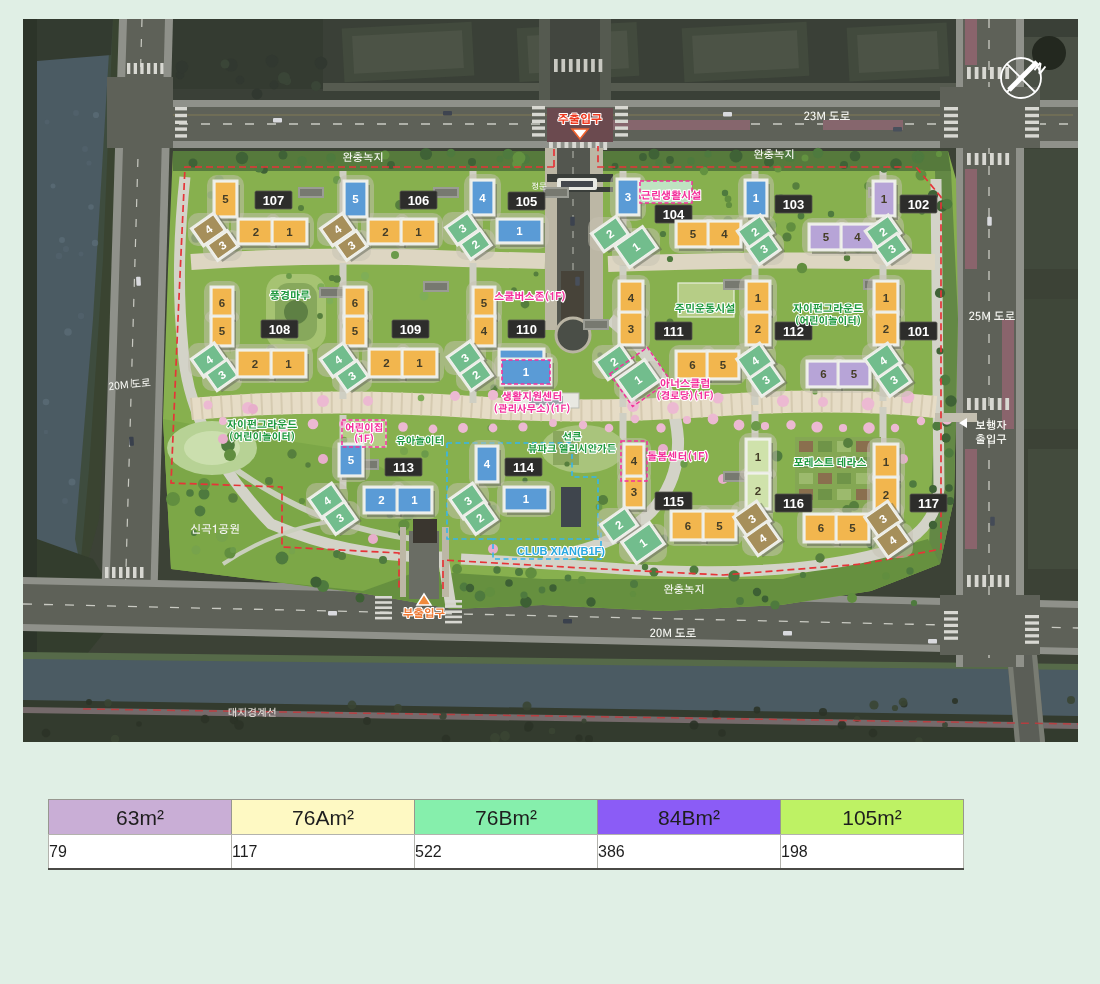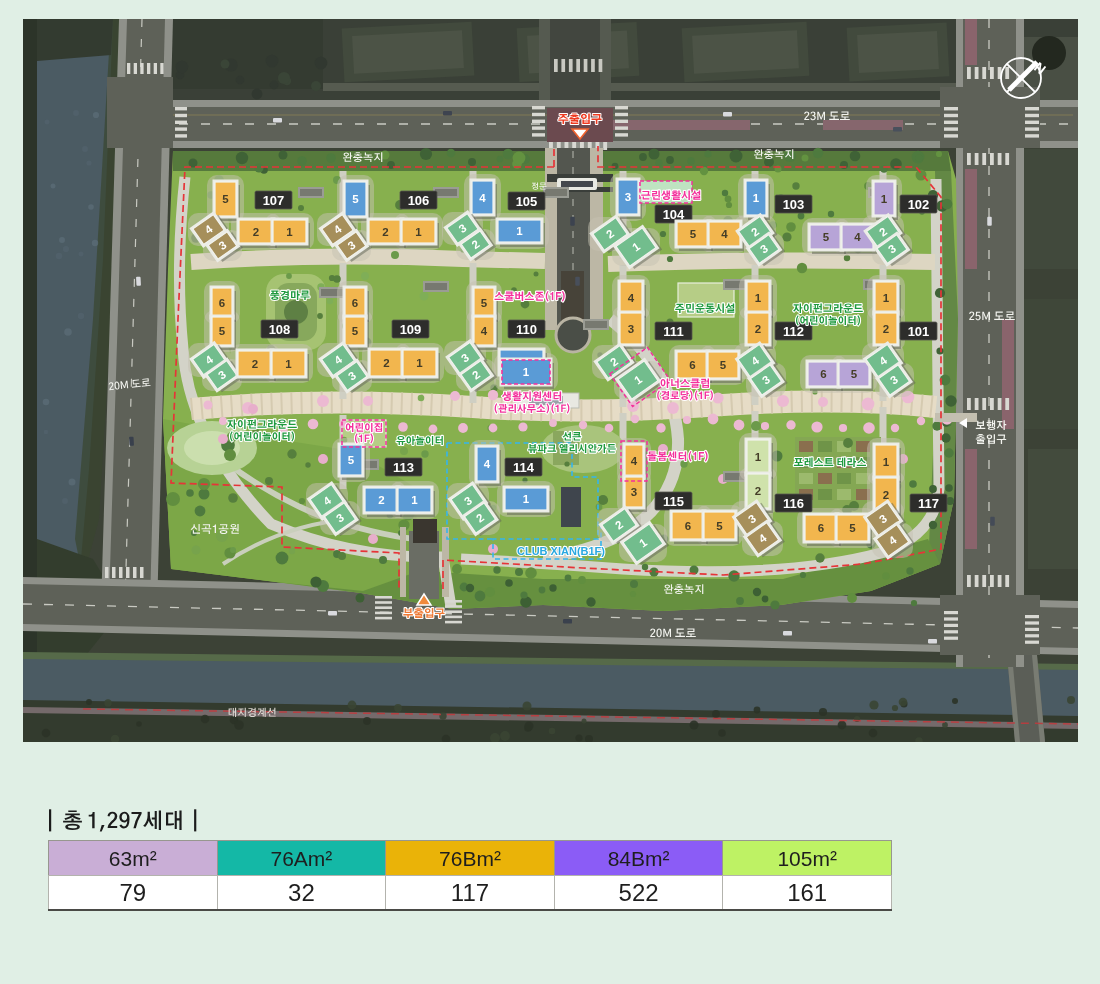--- a/index.html
+++ b/index.html
@@ -1,22 +1,22 @@
 <!DOCTYPE html>
 <html><head><meta charset="utf-8"><style>
 html,body{margin:0;padding:0}
 body{width:1100px;height:984px;background:#e0efe5;position:relative;font-family:"Liberation Sans",sans-serif;overflow:hidden}
 .map{position:absolute;left:23px;top:19px}
 .titlesvg{position:absolute;left:47px;top:802px}
-.tbl{position:absolute;left:48px;top:840px;width:844px}
+.tbl{position:absolute;left:48px;top:799px;width:916px}
 .hrow,.vrow{display:flex}
 .hc{flex:1;height:34px;line-height:35px;text-align:center;font-size:21px;color:#1e1e1e;border-right:1px solid #97978f}
 .hc:first-child{border-left:1px solid #97978f}
 .hrow{border-top:1px solid #97978f}
-.vc{flex:1;height:33px;line-height:34px;text-align:center;font-size:24px;color:#1e1e1e;background:#fff;border-right:1px solid #b3b3ad}
+.vc{flex:1;height:33px;line-height:34px;text-align:left;font-size:16px;color:#1e1e1e;background:#fff;border-right:1px solid #b3b3ad}
 .vc:first-child{border-left:1px solid #b3b3ad}
 .vrow{border-top:1px solid #b3b3ad;border-bottom:2px solid #4a4a46}
 </style></head><body>
 
 <svg class="map" width="1055" height="723" viewBox="0 0 1055 723">
 
 <rect x="0" y="0" width="1055" height="723" fill="#3c4236"></rect>
 
 <rect x="0" y="0" width="1055" height="81" fill="#3a4037"></rect>
 <rect x="300" y="64" width="650" height="8" fill="#565b50"></rect>
@@ -1502,25 +1502,25 @@
     <path transform="translate(15.2,26)" d="M3.0 -1.2Q3.0 -2.7 5.0 -3.5Q7.0 -4.3 10.3 -4.3Q13.6 -4.3 15.6 -3.5Q17.7 -2.7 17.7 -1.2Q17.7 0.4 15.6 1.2Q13.6 2.0 10.3 2.0Q7.0 2.0 5.0 1.2Q3.0 0.4 3.0 -1.2ZM5.6 -1.2Q5.6 0.2 10.3 0.2Q12.5 0.2 13.8 -0.1Q15.1 -0.5 15.1 -1.2Q15.1 -2.6 10.3 -2.6Q5.6 -2.6 5.6 -1.2ZM0.9 -5.4V-7.2H9.2V-9.4H11.5V-7.2H19.7V-5.4ZM6.1 -15.9V-17.6H14.5V-15.9ZM2.2 -9.8Q4.2 -10.1 6.2 -10.9Q8.2 -11.7 8.6 -12.6L8.7 -12.8H3.1V-14.5H17.6V-12.8H12.0L12.0 -12.6Q12.4 -11.8 14.5 -10.9Q16.7 -10.1 18.5 -9.7L17.5 -8.2Q15.8 -8.5 13.6 -9.3Q11.3 -10.2 10.4 -11.1Q9.4 -10.2 7.4 -9.4Q5.4 -8.6 3.2 -8.1Z" fill="#1c1c1c"></path>
     <path transform="translate(39.8,26)" d="M1.9 -11.5V-13.3H2.6Q5.8 -13.3 5.8 -15.6V-16.1H7.8V0.2H5.4V-11.5Z M13.0 3.5 14.9 -2.9H17.7L14.9 3.5Z M20.7 -12.1Q21.1 -14.1 22.4 -15.2Q23.6 -16.3 25.6 -16.3Q27.7 -16.3 29.1 -15.1Q30.5 -13.9 30.5 -11.8Q30.5 -9.4 28.0 -7.0Q27.8 -6.8 27.0 -6.1Q26.3 -5.4 26.1 -5.2Q25.9 -5.0 25.4 -4.5Q24.9 -3.9 24.6 -3.6Q24.4 -3.3 24.1 -2.8Q23.8 -2.4 23.6 -1.9H30.4V0.0H20.8Q20.8 -0.9 21.1 -1.8Q21.4 -2.7 21.8 -3.4Q22.2 -4.1 23.0 -5.0Q23.8 -5.9 24.3 -6.4Q24.9 -7.0 25.8 -7.9Q26.1 -8.1 26.2 -8.2Q28.0 -9.9 28.0 -11.8Q28.0 -13.0 27.4 -13.7Q26.7 -14.4 25.6 -14.4Q24.5 -14.4 23.7 -13.6Q23.0 -12.9 22.6 -11.5Z M34.9 -10.9Q34.9 -9.4 35.7 -8.4Q36.5 -7.5 37.6 -7.5Q38.8 -7.5 39.5 -8.4Q40.3 -9.4 40.3 -10.9Q40.3 -12.4 39.6 -13.4Q38.8 -14.4 37.6 -14.4Q36.4 -14.4 35.7 -13.4Q34.9 -12.4 34.9 -10.9ZM32.6 -2.8 34.5 -3.4Q35.5 -1.6 37.1 -1.6Q38.0 -1.6 38.7 -2.0Q39.4 -2.5 39.7 -3.4Q40.1 -4.2 40.2 -5.2Q40.4 -6.2 40.4 -7.3Q40.0 -6.6 39.2 -6.1Q38.4 -5.6 37.3 -5.6Q35.3 -5.6 33.9 -7.0Q32.5 -8.5 32.5 -10.9Q32.5 -13.3 34.0 -14.8Q35.4 -16.3 37.6 -16.3Q39.5 -16.3 40.7 -15.1Q42.0 -13.9 42.5 -12.0Q42.7 -10.7 42.7 -8.7Q42.7 -4.4 41.4 -2.0Q40.0 0.4 37.1 0.4Q35.5 0.4 34.3 -0.6Q33.1 -1.6 32.6 -2.8Z M44.7 -13.9V-15.9H54.8V-14.3Q50.9 -8.0 49.0 0.2H46.6Q48.0 -6.9 52.0 -13.9Z" fill="#1c1c1c"></path>
     <path transform="translate(95.7,26)" d="M16.1 1.9V-17.4H18.3V1.9ZM9.1 -8.4V-10.6H12.0V-16.9H14.1V1.0H12.0V-8.4ZM0.5 -2.2Q4.9 -6.5 4.9 -12.8V-16.2H7.2V-12.9Q7.2 -9.7 8.4 -7.0Q9.6 -4.3 11.1 -2.8L9.4 -1.5Q8.6 -2.3 7.5 -4.1Q6.5 -5.8 6.1 -7.3Q5.7 -5.8 4.6 -4.0Q3.5 -2.2 2.4 -0.9Z M32.0 1.0V-16.9H34.1V-9.7H36.7V-17.4H38.9V1.9H36.7V-7.6H34.1V1.0ZM23.3 -2.5V-15.5H30.5V-13.6H25.5V-4.4H25.8Q27.9 -4.4 31.2 -4.8V-3.0Q27.4 -2.5 23.8 -2.5Z" fill="#1c1c1c"></path>
     <path transform="translate(145.1,26)" d="M2.0 3.4V-18.7H4.2V3.4Z" fill="#1c1c1c"></path>
   </svg>
 
 <div class="tbl">
 
 <div class="hrow">
       <div class="hc" style="background:#c9aed6">63m²</div>
-      <div class="hc" style="background:#14b8a6">76Am²</div>
-      <div class="hc" style="background:#eab308">76Bm²</div>
+      <div class="hc" style="background:#fef9c3">76Am²</div>
+      <div class="hc" style="background:#86efac">76Bm²</div>
       <div class="hc" style="background:#8b5cf6">84Bm²</div>
       <div class="hc" style="background:#bef264">105m²</div>
     </div>
 
 <div class="vrow">
       <div class="vc">79</div>
-      <div class="vc">32</div>
       <div class="vc">117</div>
       <div class="vc">522</div>
-      <div class="vc">161</div>
+      <div class="vc">386</div>
+      <div class="vc">198</div>
     </div>
 </div>
 </body></html>

